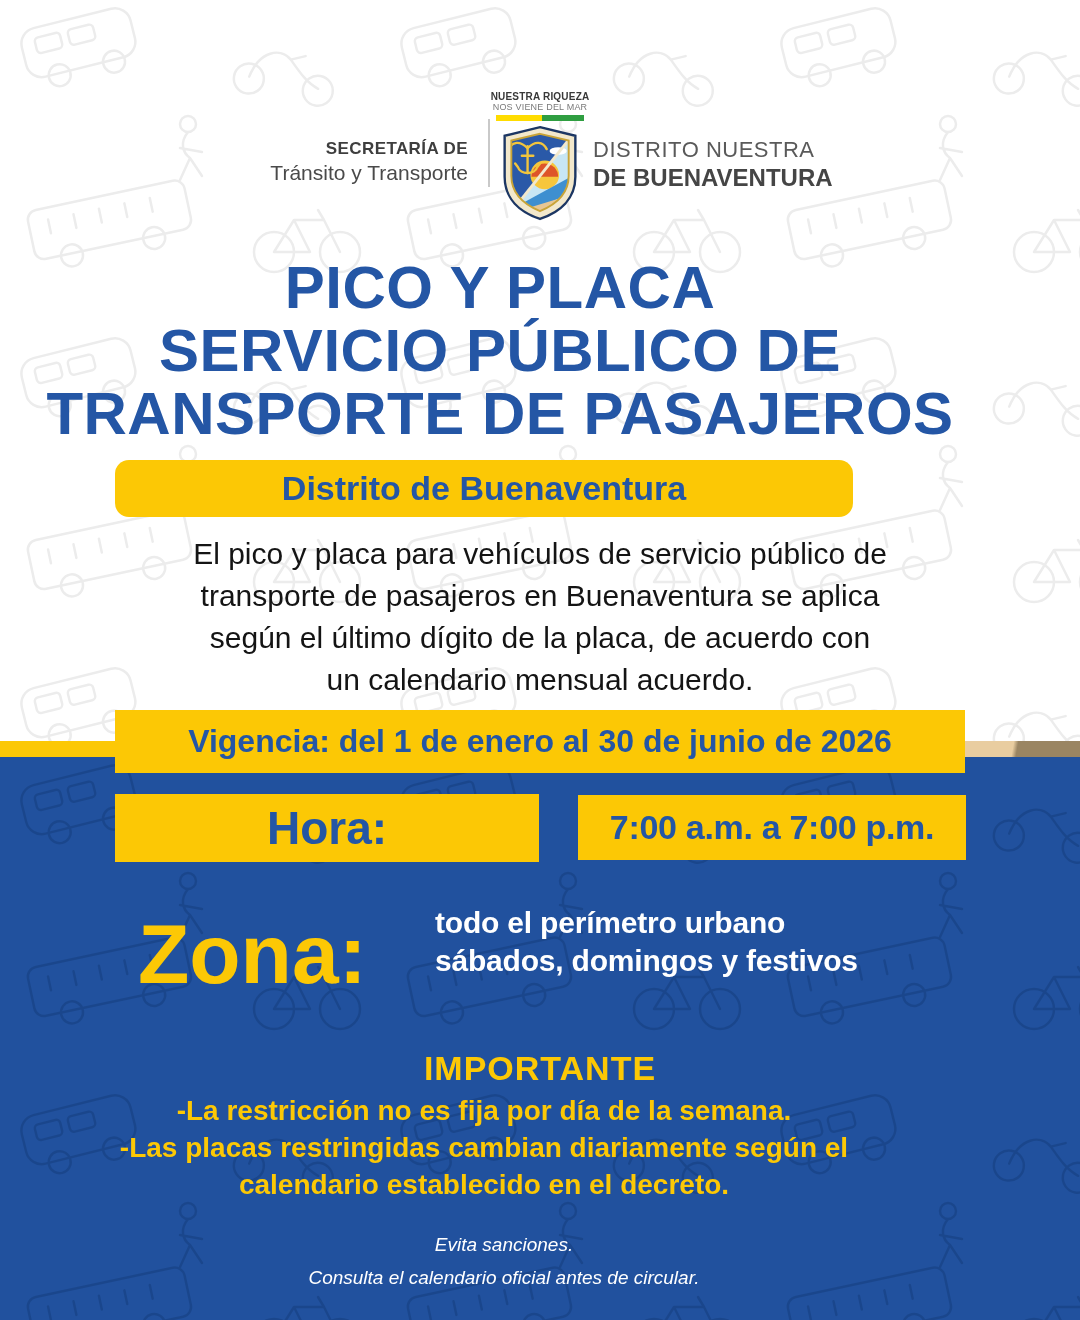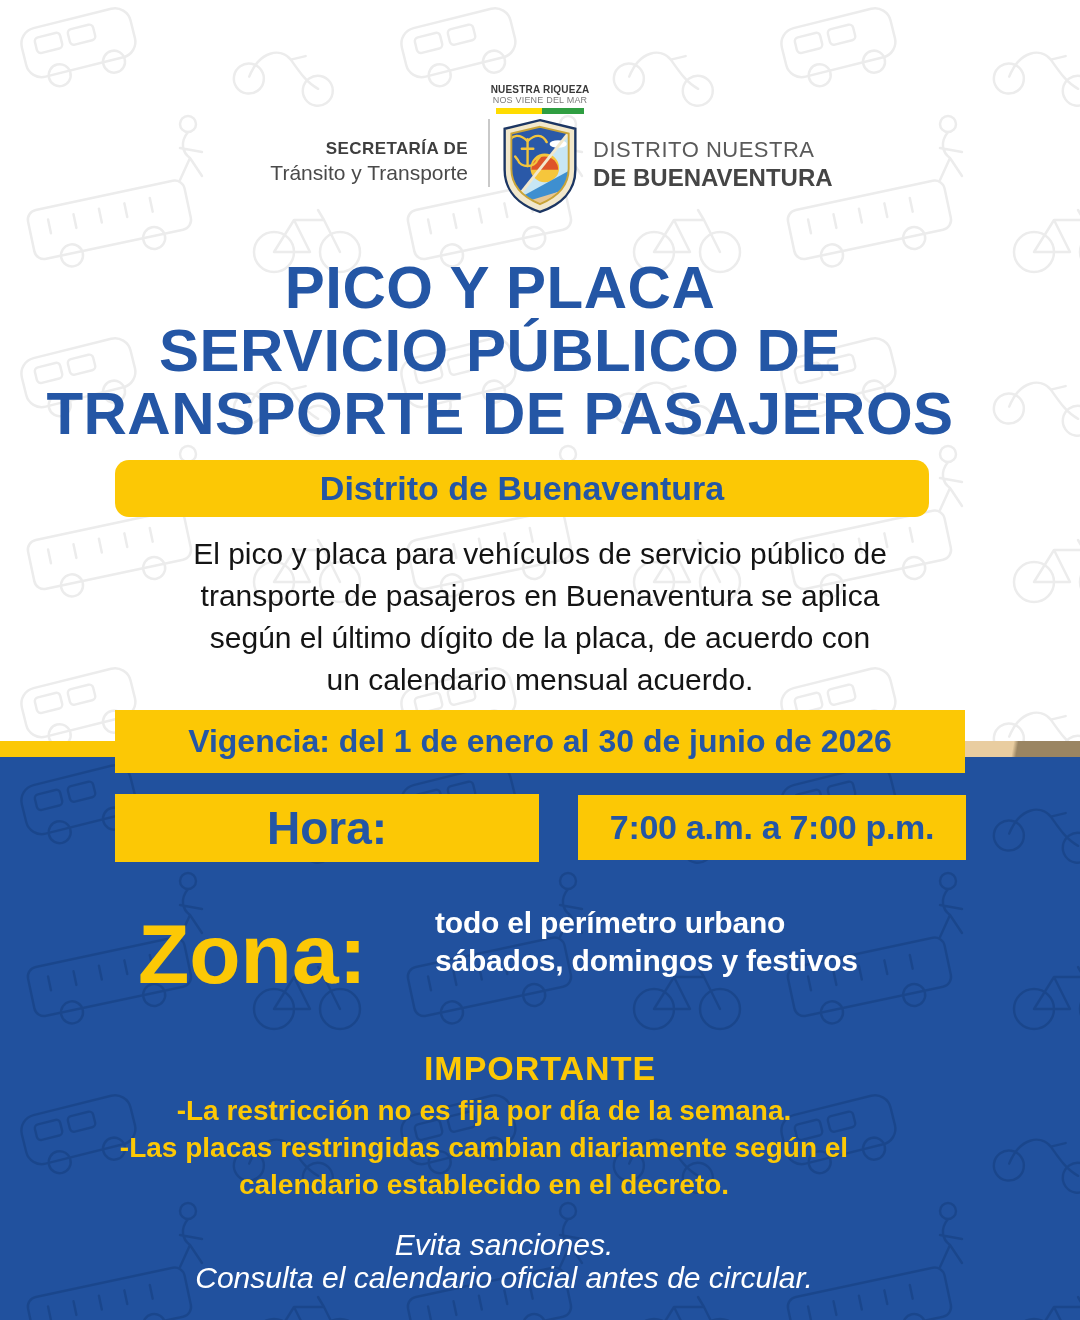--- a/index.html
+++ b/index.html
@@ -16,35 +16,35 @@
   .wm-dark{left:0;top:0;width:1080px;height:563px;opacity:.45;}
   
   .stripe-yellow{left:0;top:741px;width:116px;height:16px;background:#FCC805;}
   .stripe-tan{left:964px;top:741px;width:116px;height:16px;
     background:linear-gradient(100deg,#E9CDA0 42%,#9A8562 46%);}
   
   .sec-text{right:612px;top:139px;text-align:right;color:#3E3E3E;}
   .sec-l1{font-size:17px;font-weight:bold;letter-spacing:.4px;}
   .sec-l2{font-size:21px;color:#4A4A4A;margin-top:2px;}
   .divider{left:488px;top:119px;width:2px;height:68px;background:#C9C9C9;}
-  .crest{left:475px;top:84px;width:130px;text-align:center;}
+  .crest{left:475px;top:91px;width:130px;text-align:center;}
   .motto1{font-size:10px;font-weight:bold;color:#383838;letter-spacing:.2px;}
   .motto2{font-size:9px;color:#7A7A7A;letter-spacing:.2px;}
   .motto-bar{height:6px;width:88px;margin:3px auto 4px auto;
     background:linear-gradient(to right,#FFDC00 52%,#2F9E41 52%);}
   .crest svg{margin:0 auto;}
   .dist-text{left:593px;top:137px;text-align:left;}
   .dist-l1{font-size:22px;color:#5A5A5A;letter-spacing:.5px;}
   .dist-l2{font-size:24px;font-weight:bold;color:#454545;margin-top:1px;}
   
   .title{left:0;width:1000px;top:256px;text-align:center;
     color:#2456A5;font-weight:bold;font-size:60px;line-height:63px;letter-spacing:.5px;}
   
   .banner{background:#FCC805;color:#2456A5;font-weight:bold;text-align:center;}
-  .district-banner{left:115px;top:460px;width:814px;height:57px;
+  .district-banner{left:115px;top:460px;width:738px;height:57px;
     border-radius:14px;font-size:34px;line-height:57px;}
   .vigencia-banner{left:115px;top:710px;width:850px;height:63px;
     font-size:32px;line-height:63px;z-index:3;}
   
   .intro{left:0;width:1080px;top:533px;text-align:center;
     color:#141414;font-size:30px;line-height:42px;}
   
   .hora-label{left:115px;top:794px;width:424px;height:68px;font-size:46px;line-height:68px;z-index:3;}
   .hora-value{left:578px;top:795px;width:388px;height:65px;font-size:34px;line-height:65px;
     letter-spacing:-.3px;z-index:3;}
@@ -52,21 +52,21 @@
   .zona-label{left:138px;top:912px;color:#FCC805;font-weight:bold;font-size:84px;line-height:1;z-index:3;}
   .zona-lines{left:435px;top:904px;color:#ffffff;font-weight:bold;font-size:30px;
     line-height:38px;letter-spacing:-.2px;z-index:3;}
   
   .imp-title{left:0;width:1080px;top:1049px;text-align:center;color:#FCC805;
     font-weight:bold;font-size:34px;letter-spacing:1px;z-index:3;}
   .imp-lines{left:0;width:968px;top:1092px;text-align:center;color:#FCC805;
     font-weight:bold;font-size:28px;line-height:37px;z-index:3;}
   
   .footer-note{left:0;width:1008px;top:1228px;text-align:center;color:#ffffff;
-    font-style:italic;font-size:30px;line-height:33px;z-index:3;}
+    font-style:italic;font-size:19px;line-height:33px;z-index:3;}
 </style>
 </head>
 <body>
 
 <svg width="0" height="0" style="position:absolute" aria-hidden="true">
   <defs>
     <g id="wm-tile" fill="none" stroke="currentColor" stroke-width="2.5" stroke-linecap="round" stroke-linejoin="round">
       <g transform="translate(18,32) rotate(-14)">
         <rect x="0" y="0" width="112" height="50" rx="16"></rect>
         <rect x="14" y="10" width="26" height="16" rx="4"></rect>

